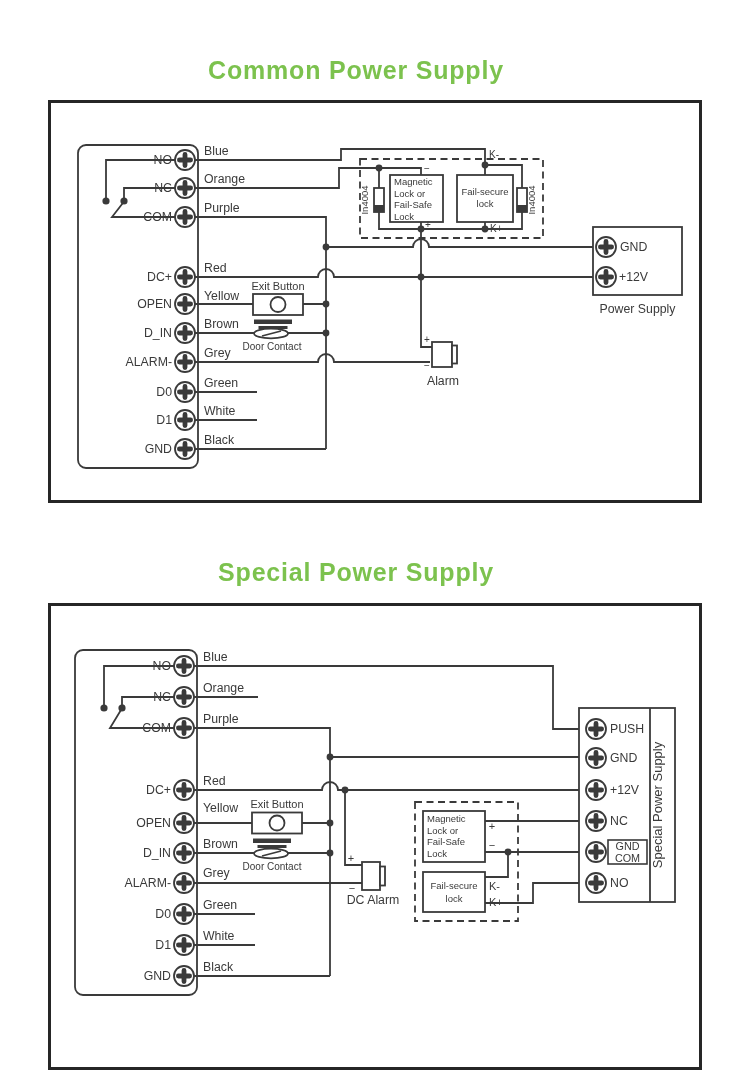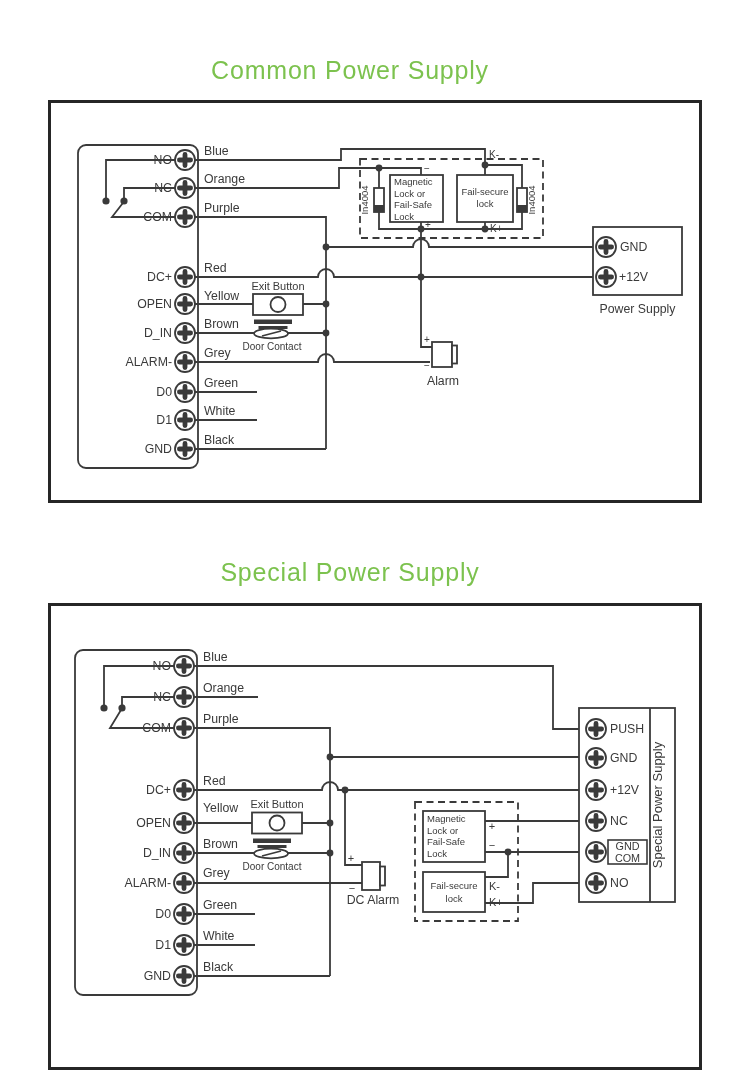--- a/index.html
+++ b/index.html
@@ -1,19 +1,19 @@
 <!DOCTYPE html>
 <html><head>
 <meta charset="utf-8">
 <style>
   html,body{margin:0;padding:0;}
   body{width:750px;height:1088px;position:relative;background:#ffffff;
        font-family:"Liberation Sans",sans-serif;overflow:hidden;}
-  .title{position:absolute;left:3px;width:694px;text-align:center;
-         font-size:25px;letter-spacing:.8px;color:#7cc24e;font-weight:400;}
+  .title{position:absolute;left:9px;width:694px;text-align:center;
+         font-size:25px;letter-spacing:.8px;color:#7cc24e;font-weight:700;}
   #title1{top:56px;}
   #title2{top:558px;}
   svg{position:absolute;}
   #svg1{left:48px;top:100px;}
   #svg2{left:48px;top:603px;}
   svg text{fill:#3a3a3a;font-family:"Liberation Sans",sans-serif;}
   .w{stroke:#3a3a3a;stroke-width:1.8;fill:none;}
   .box{fill:#ffffff;stroke:#3a3a3a;stroke-width:1.8;}
   .solid{fill:#3a3a3a;stroke:none;}
   .dash{fill:none;stroke:#3a3a3a;stroke-width:1.8;stroke-dasharray:7 4.5;}

